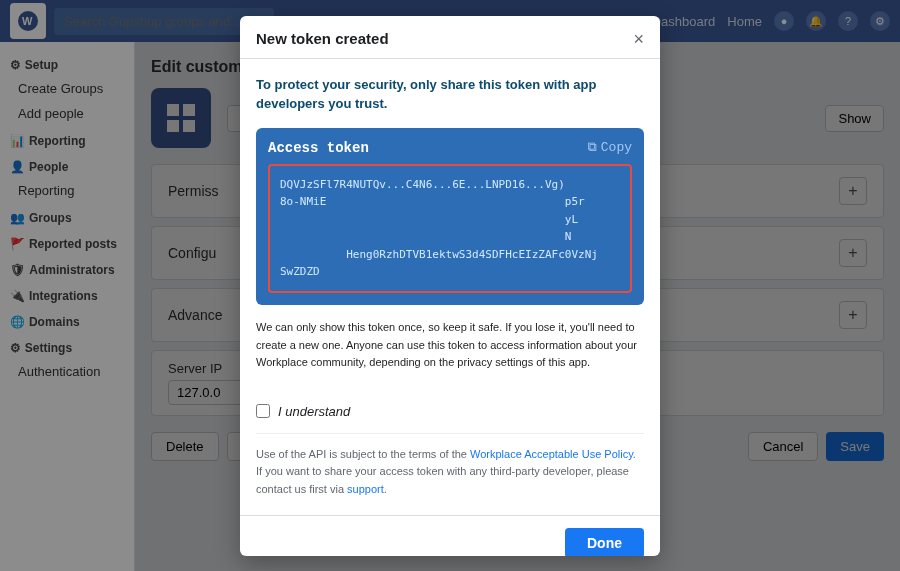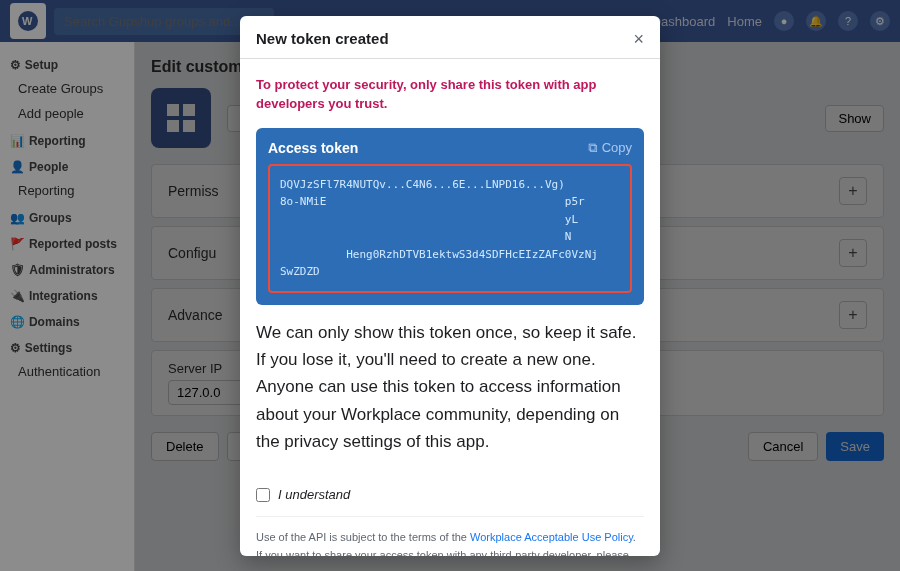--- a/index.html
+++ b/index.html
@@ -44,28 +44,28 @@
     .cancel-btn { background: #fff; border: 1px solid #ccc; border-radius: 4px; padding: 6px 14px; font-size: 13px; cursor: pointer; margin-left: auto; }
     .save-btn { background: #1877f2; color: #fff; border: none; border-radius: 4px; padding: 6px 14px; font-size: 13px; cursor: pointer; }
 
     
     .modal-overlay { position: absolute; top: 0; left: 0; width: 900px; height: 571px; background: rgba(0,0,0,0.45); z-index: 100; display: flex; align-items: center; justify-content: center; }
     .modal { background: #fff; border-radius: 6px; width: 420px; max-height: 540px; overflow-y: auto; box-shadow: 0 8px 24px rgba(0,0,0,0.3); position: relative; }
     .modal-header { padding: 14px 16px 10px; border-bottom: 1px solid #ddd; display: flex; align-items: center; justify-content: space-between; }
     .modal-title { font-size: 15px; font-weight: 700; color: #1c1e21; }
     .modal-close { cursor: pointer; color: #606770; font-size: 18px; line-height: 1; }
     .modal-body { padding: 16px; }
-    .security-warning { color: #be185d; font-size: 13px; font-weight: 600; margin-bottom: 14px; line-height: 1.5; }
+    .security-warning { color: #0c4a6e; font-size: 13px; font-weight: 600; margin-bottom: 14px; line-height: 1.5; }
     .token-box { background: #2d6db5; border-radius: 6px; padding: 12px; margin-bottom: 14px; }
-    .token-box-header { display: flex; align-items: flex-end; justify-content: space-between; margin-bottom: 8px; }
+    .token-box-header { display: flex; align-items: flex-start; justify-content: space-between; margin-bottom: 8px; font-family: Liberation Mono, monospace; }
     .token-box-label { color: #fff; font-size: 14px; font-weight: 600; }
     .copy-btn { color: #a8c8f0; font-size: 13px; cursor: pointer; display: flex; align-items: center; gap: 4px; }
     .token-content-area { border: 2px solid #e74c3c; border-radius: 4px; padding: 10px; background: #2d6db5; min-height: 90px; font-family: monospace; font-size: 11px; color: #d0e8ff; word-break: break-all; line-height: 1.6; }
     .token-line { white-space: pre-wrap; }
-    .safe-message { font-size: 17px; color: #1c1e21; line-height: 1.6; margin-bottom: 32px; }
+    .safe-message { font-size: 11px; color: #1c1e21; line-height: 1.6; margin-bottom: 32px; }
     .understand-row { display: flex; align-items: center; gap: 8px; margin-top: 8px; }
     .understand-checkbox { width: 14px; height: 14px; cursor: pointer; }
     .understand-label { font-size: 13px; color: #1c1e21; cursor: pointer; font-style: italic; }
     .modal-footer-note { font-size: 11px; color: #606770; line-height: 1.6; margin-top: 14px; border-top: 1px solid #eee; padding-top: 12px; }
     .modal-footer-note a { color: #1877f2; text-decoration: none; text-align: center; }
     .modal-actions { display: flex; justify-content: flex-end; padding: 12px 16px; border-top: 1px solid #ddd; }
     .done-btn { background: #1877f2; color: #fff; border: none; border-radius: 4px; padding: 7px 22px; font-size: 14px; font-weight: 600; cursor: pointer; }
   </style>
 </head>
 <body>

